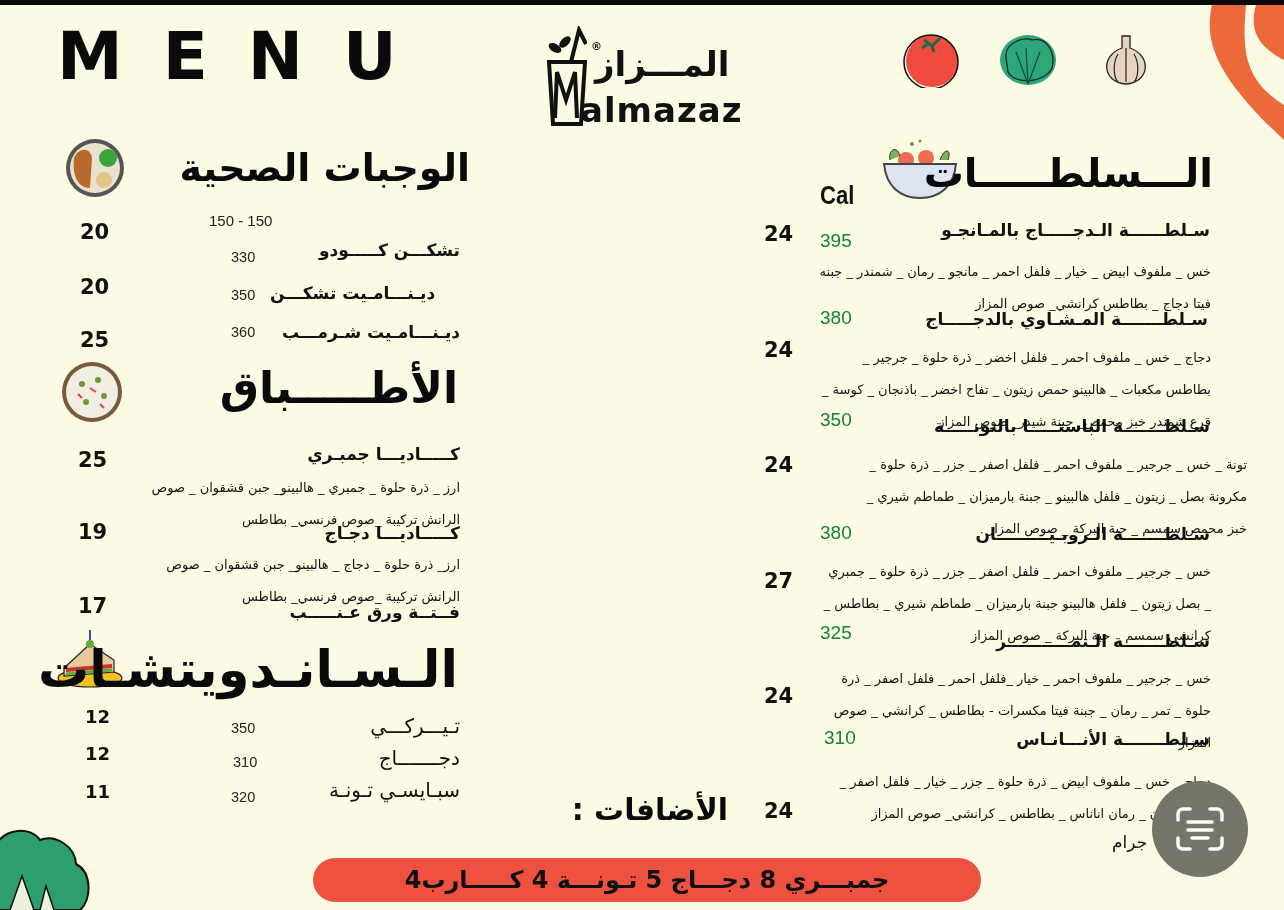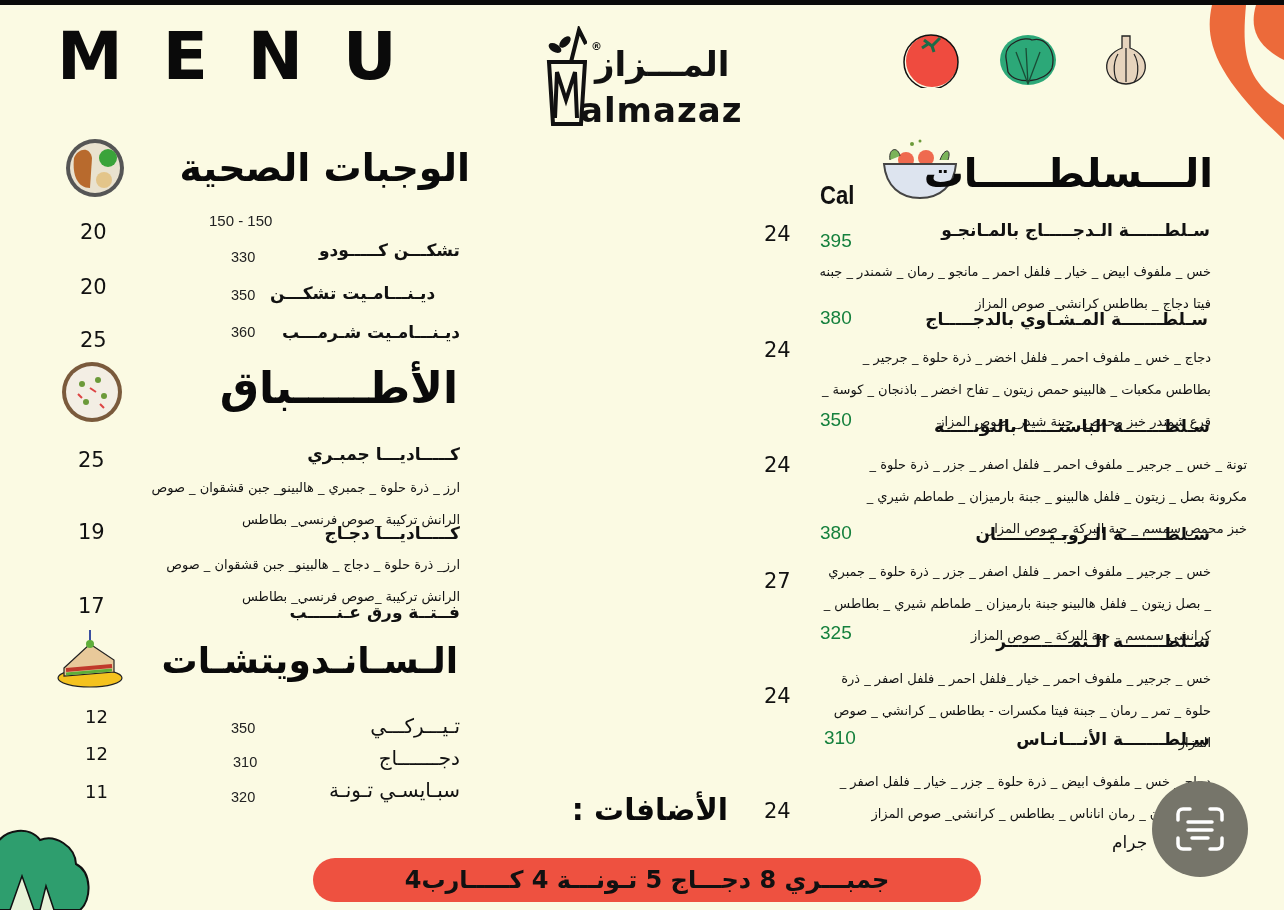--- a/index.html
+++ b/index.html
@@ -27,21 +27,21 @@
   .veg { top: 28px; width: 64px; height: 60px; }
 
   .heading {
     direction: rtl; font-weight: bold; color: #0a0a0a; white-space: nowrap;
   }
   .h-big { font-size: 38px; }
   .item-name { direction: rtl; font-weight: bold; font-size: 17px; white-space: nowrap; }
   .desc { direction: rtl; font-size: 13px; line-height: 32px; white-space: normal; text-align: right; }
   .cal { font-size: 19px; font-family: "Liberation Sans", sans-serif; color: #15803d; }
   .cal-sm { font-size: 14.5px; font-family: "Liberation Sans", sans-serif; color: #222; }
-  .price { font-weight: normal; font-size: 21px; font-family: "DejaVu Sans", sans-serif; }
+  .price { font-weight: bold; font-size: 21px; font-family: "DejaVu Sans", sans-serif; }
 
   .addons-bar {
     left: 313px; top: 858px; width: 668px; height: 44px;
     background: #ee5140; border-radius: 22px;
     display: flex; align-items: center; justify-content: center;
     direction: rtl;
   }
   .addons-bar span { font-size: 24px; font-weight: bold; color: #111; white-space: nowrap; }
   .scan-btn {
     left: 1152px; top: 781px; width: 96px; height: 96px; border-radius: 50%;
@@ -131,21 +131,21 @@
 <div class="abs item-name" style="left:250px;top:602px;width:210px;text-align:right">فــتــة ورق عـنـــــب</div>
 
 <svg class="abs" style="left:56px;top:628px;width:68px;height:60px" viewBox="0 0 68 60">
   <ellipse cx="34" cy="50" rx="32" ry="9" fill="#f4c21f" stroke="#222" stroke-width="1.2"></ellipse>
   <path d="M8 40 L34 16 L58 32 L58 44 L8 48 Z" fill="#e8c99a" stroke="#222" stroke-width="1.2"></path>
   <path d="M10 42 L56 38" stroke="#c0392b" stroke-width="4"></path>
   <path d="M10 46 L56 42" stroke="#5fae3a" stroke-width="3"></path>
   <line x1="34" y1="2" x2="34" y2="18" stroke="#3b4fa0" stroke-width="2"></line>
   <circle cx="34" cy="16" r="4" fill="#5fae3a"></circle>
 </svg>
-<div class="abs heading" style="left:140px;top:640px;width:318px;text-align:right;font-size:36px">الـسـانـدويتشـات</div>
+<div class="abs heading" style="left:140px;top:640px;width:318px;text-align:right;font-size:51px">الـسـانـدويتشـات</div>
 
 <div class="abs price" style="left:85px;top:706px;font-size:18px">12</div>
 <div class="abs cal-sm" style="left:231px;top:720px">350</div>
 <div class="abs item-name" style="left:300px;top:714px;width:160px;text-align:right;font-weight:normal;font-size:20px">تـيـــركـــي</div>
 
 <div class="abs price" style="left:85px;top:743px;font-size:18px">12</div>
 <div class="abs cal-sm" style="left:233px;top:754px">310</div>
 <div class="abs item-name" style="left:300px;top:746px;width:160px;text-align:right;font-weight:normal;font-size:20px">دجـــــــاج</div>
 
 <div class="abs price" style="left:85px;top:781px;font-size:18px">11</div>

